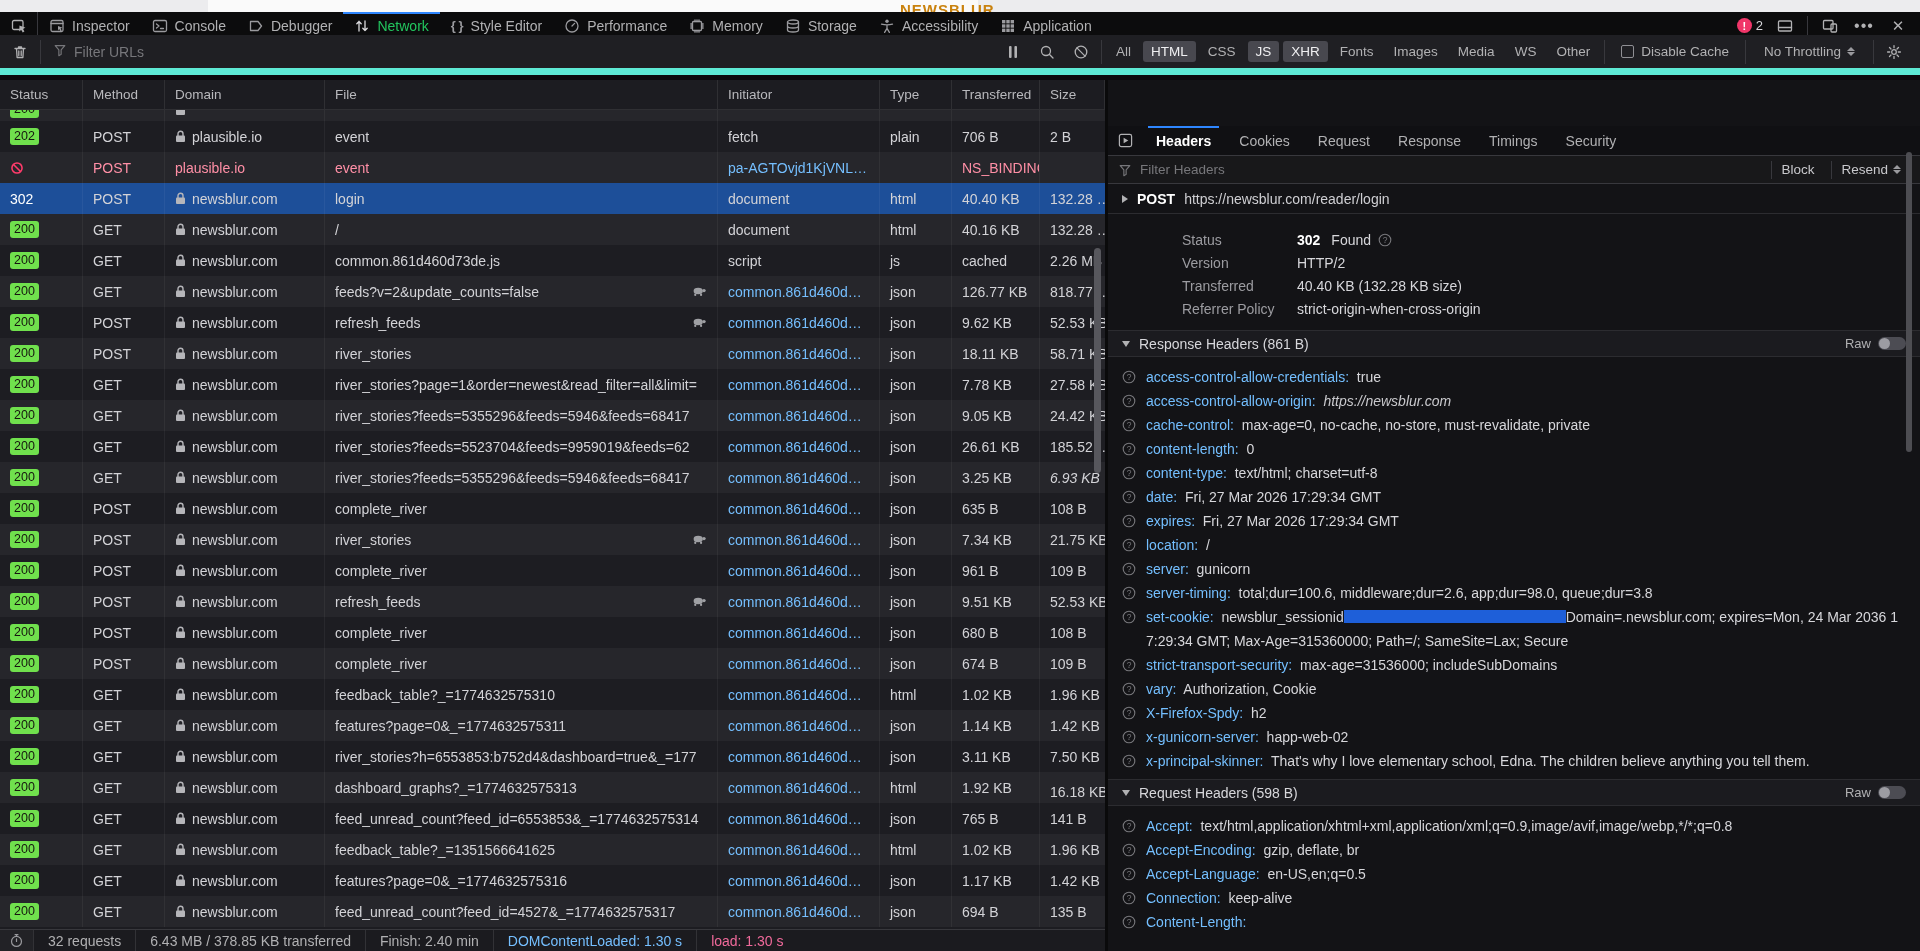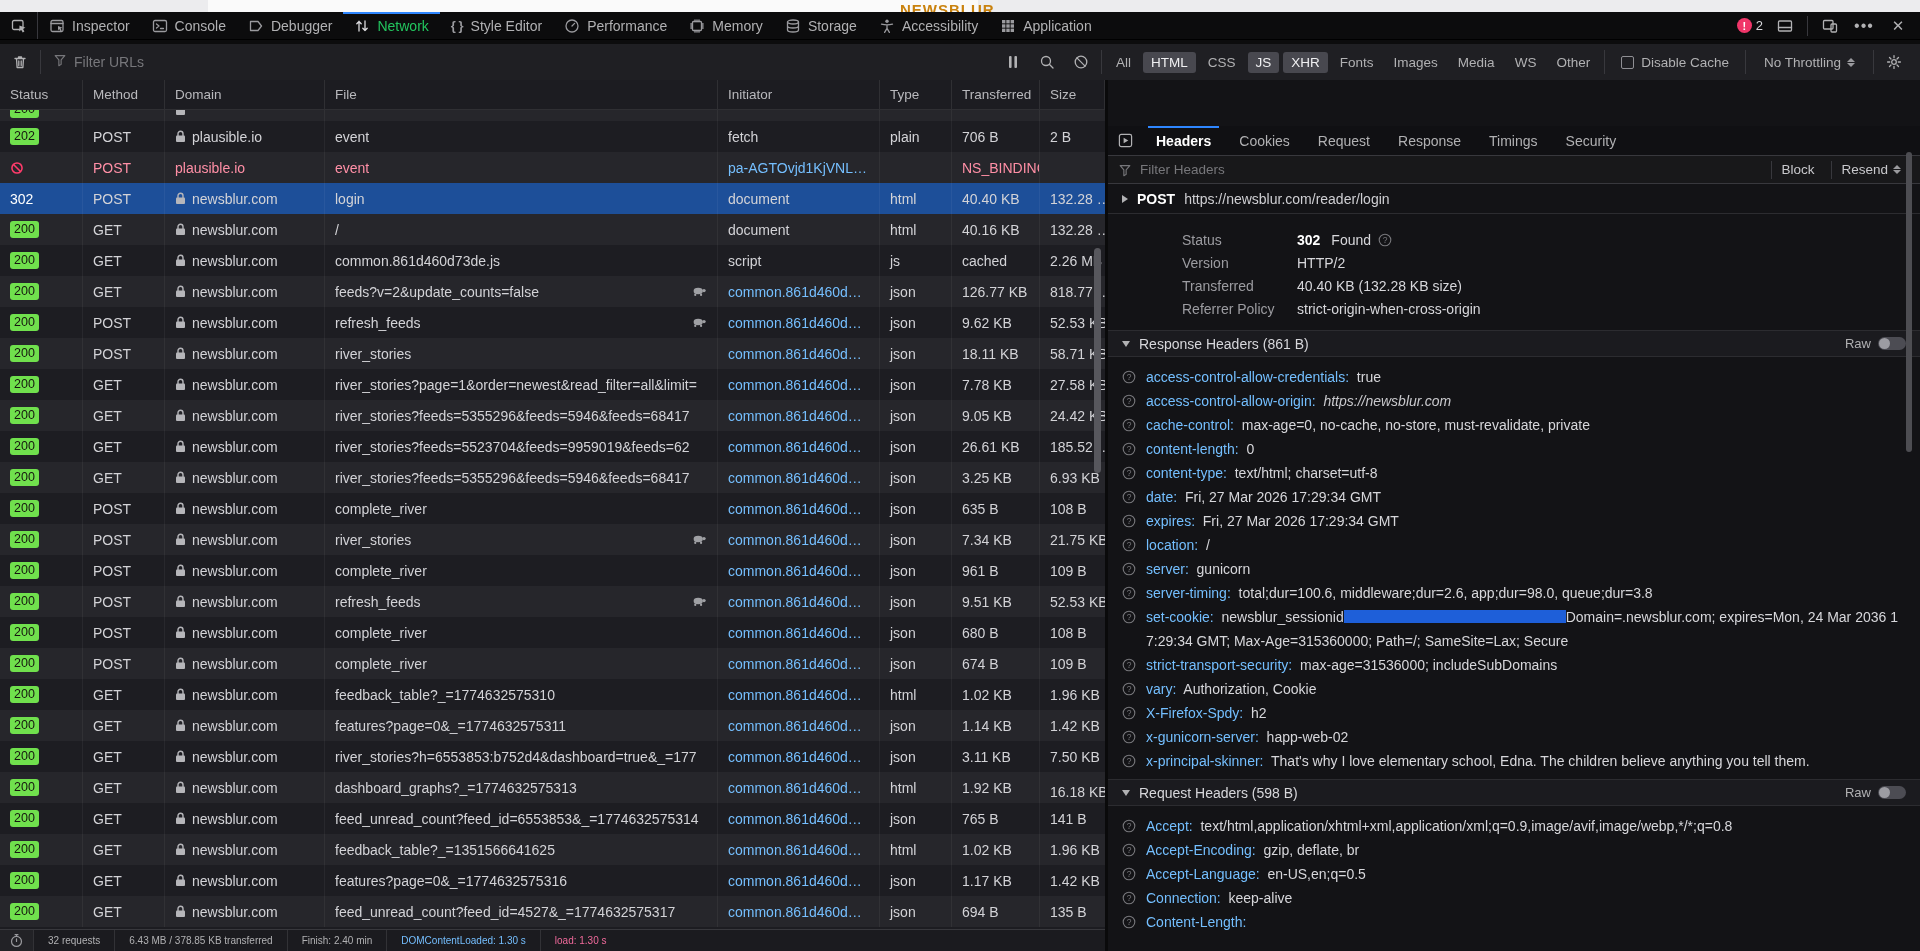--- a/index.html
+++ b/index.html
@@ -23,21 +23,21 @@
   .dt-tab.active .dt-icon { color:#dcdcdf; }
   #tabbar-right { margin-left:auto; display:flex; align-items:center; gap:10px; padding-right:10px; color:#b1b1b3; }
   .err-badge { display:flex; align-items:center; gap:4px; font-size:13px; color:#d7d7db; }
   .err-dot { width:15px; height:15px; border-radius:50%; background:#f03669; color:#fff; font-size:11px; font-weight:bold; display:flex; align-items:center; justify-content:center; }
   .tb-sep { width:1px; height:20px; background:#38383d; }
   .tb-icon { color:#b1b1b3; display:flex; align-items:center; justify-content:center; width:24px; height:22px; }
   .dots { font-size:16px; letter-spacing:1px; }
   .close-x { font-size:15px; }
 
   
-  #nettoolbar { left:0; top:44px; width:1920px; height:40px; background:#1f1f23; display:flex; align-items:center; border-bottom:4px solid #5eead4; }
+  #nettoolbar { left:0; top:35px; width:1920px; height:40px; background:#1f1f23; display:flex; align-items:center; border-bottom:7px solid #5eead4; }
   .nt-trash { width:40px; display:flex; justify-content:center; color:#b1b1b3; }
   .nt-sep { width:1px; height:24px; background:#38383d; }
   .nt-filter { display:flex; align-items:center; gap:7px; padding-left:12px; flex:1; color:#77777b; }
   .nt-filter input { background:transparent; border:none; outline:none; color:#d7d7db; font-size:14px; width:300px; font-family:"Liberation Sans",sans-serif; }
   .nt-filter input::placeholder { color:#77777b; }
   #nt-right { display:flex; align-items:center; gap:6px; padding-right:12px; }
   .nt-iconbtn { width:28px; height:24px; display:flex; align-items:center; justify-content:center; color:#b1b1b3; }
   .pill { font-size:13.5px; color:#b1b1b3; padding:3px 8px; border-radius:3px; cursor:default; }
   .pill.on { background:#48484f; color:#f0f0f2; }
   .nt-cache { display:flex; align-items:center; gap:7px; color:#b1b1b3; font-size:13.5px; padding:0 10px; }
@@ -60,21 +60,21 @@
   .row .td { display:flex; align-items:center; padding:0 10px; font-size:14px; color:#d3d3d7; border-right:1px solid rgba(255,255,255,0.05); white-space:nowrap; overflow:hidden; }
   .row .td.file-td { justify-content:space-between; gap:6px; }
   .file-text { overflow:hidden; white-space:nowrap; }
   .badge-green { background:#70e04d; color:#16160f; font-size:12.5px; padding:0px 4px; border-radius:3px; line-height:17px; }
   .blocked-ico { color:#ff3b6b; display:flex; }
   .pinktext { color:#ff8fa6 !important; }
   .link { color:#75bfff; overflow:hidden; text-overflow:ellipsis; white-space:nowrap; }
   .lock { color:#b6b6ba; margin-right:6px; display:flex; flex:none; }
   .turtle { color:#9fa0a4; display:flex; flex:none; }
   #left-scroll { position:absolute; left:1094px; top:168px; width:7px; height:225px; border-radius:4px; background:#57575d; }
-  #statusbar { position:absolute; left:0; top:849px; width:1105px; height:22px; background:#1b1b1f; border-top:1px solid #38383d; display:flex; align-items:center; color:#b1b1b3; font-size:10px; }
+  #statusbar { position:absolute; left:0; top:849px; width:1105px; height:22px; background:#1b1b1f; border-top:1px solid #38383d; display:flex; align-items:center; color:#b1b1b3; font-size:14px; }
   #statusbar .seg { padding:0 14px; height:100%; display:flex; align-items:center; border-right:1px solid #323236; white-space:nowrap; }
   #statusbar .clock { width:34px; justify-content:center; padding:0; color:#9a9a9e; background:#222226; }
   .dcl { color:#75bfff; }
   .loadt { color:#f06a9b; }
 
   #divider { left:1105px; top:80px; width:3px; height:871px; background:#0a0a0b; }
 
   
   #right { left:1108px; top:80px; width:812px; height:871px; background:#131316; overflow:hidden; }
   #detail-tabs { height:30px; display:flex; align-items:center; background:#101013; border-bottom:1px solid #38383d;margin-top:46px; }
@@ -641,21 +641,21 @@
           <span style="overflow:hidden;white-space:nowrap;">newsblur.com</span>
         </div>
         <div class="td file-td">
           <span class="file-text">river_stories?feeds=5355296&amp;feeds=5946&amp;feeds=68417</span>
         </div>
         <div class="td">
           <span class="link">common.861d460d…</span>
         </div>
         <div class="td">json</div>
         <div class="td">3.25 KB</div>
-        <div class="td" style="border-right:none;">6.93 KB</div>
+        <div class="td" style="border-right:none;font-style:italic;">6.93 KB</div>
       </div>
       <div class="row grid-cols">
         <div class="td">
           <span class="badge-green">200</span>
         </div>
         <div class="td">POST</div>
         <div class="td">
           <span class="lock">
             <svg width="11" height="13" viewBox="0 0 11 13" fill="currentColor">
               <rect x="1" y="5.5" width="9" height="6.5" rx="1"></rect>

